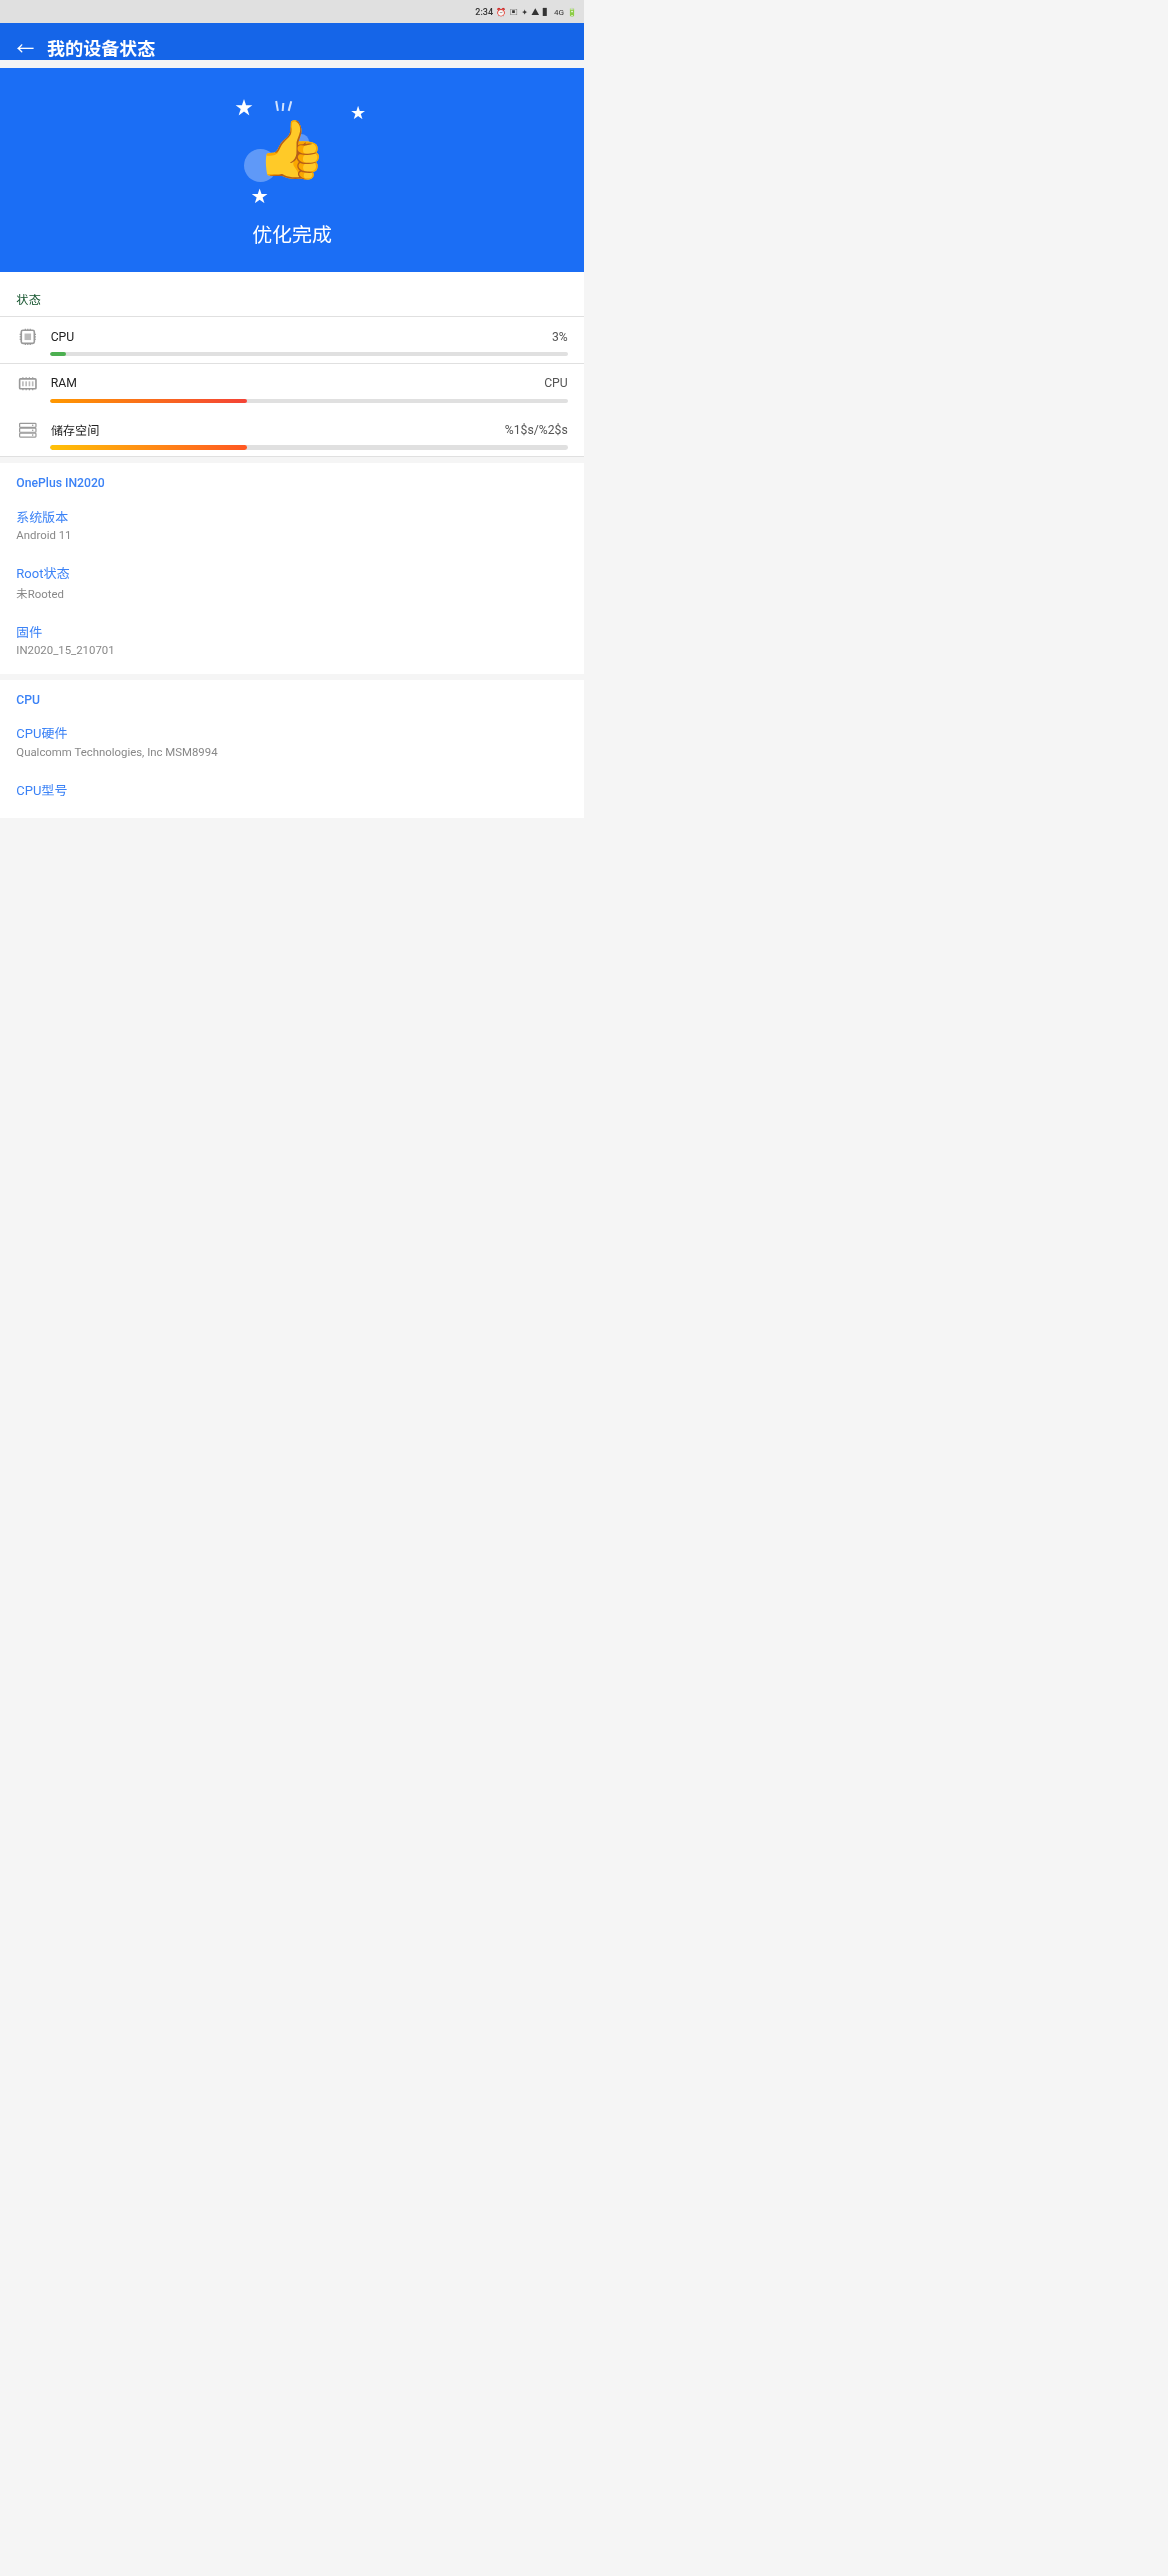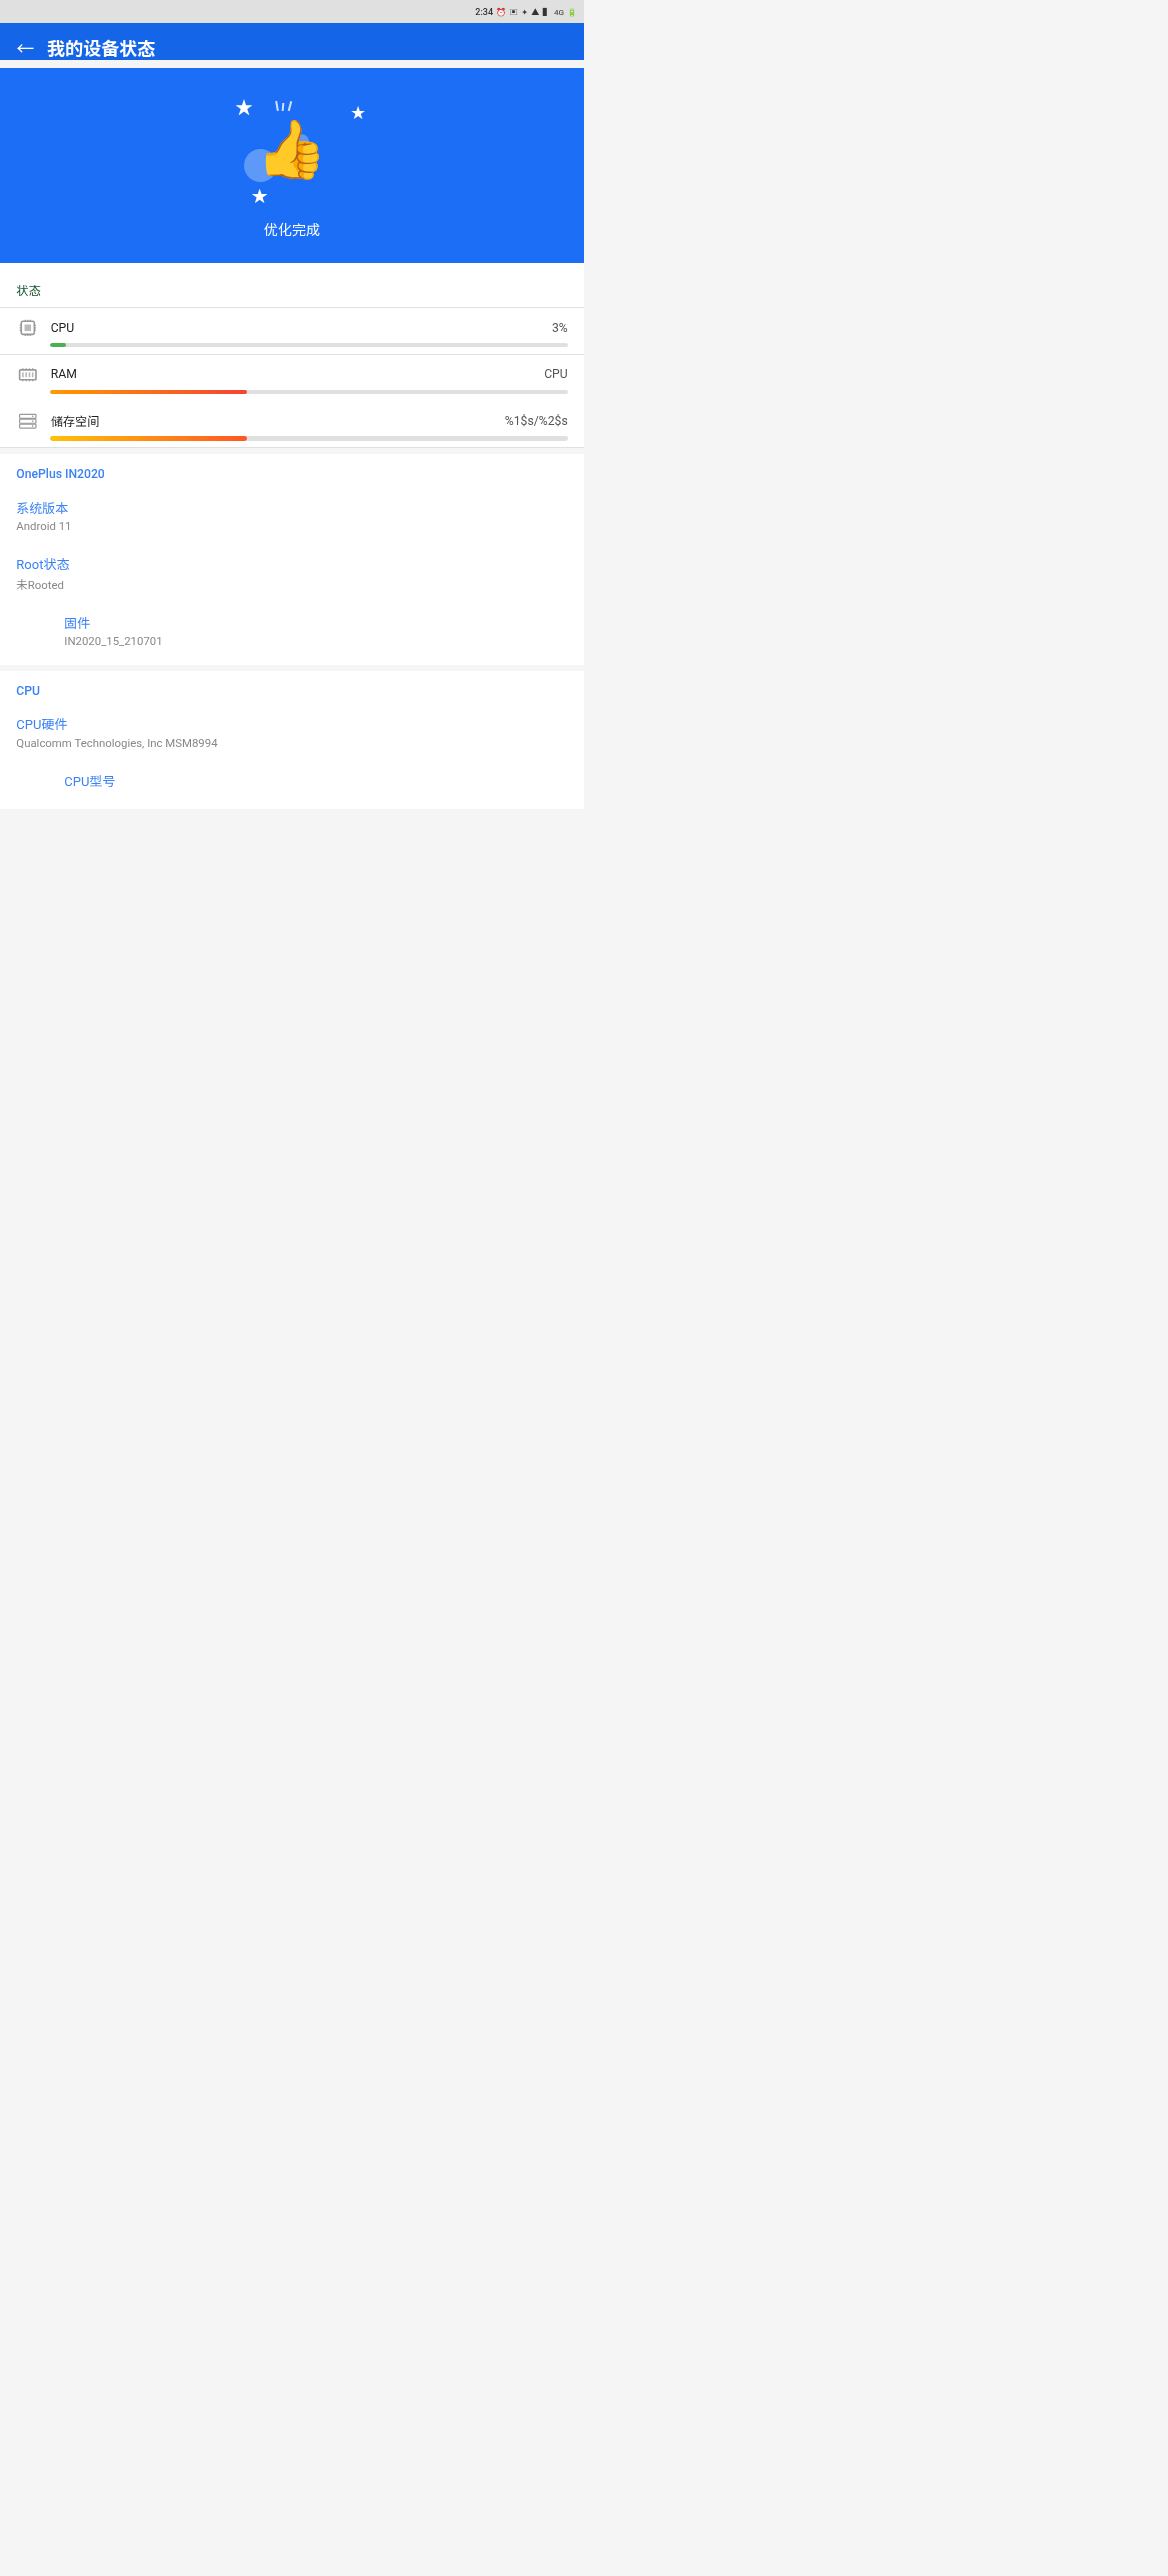--- a/index.html
+++ b/index.html
@@ -101,21 +101,21 @@
     }
     .orb {
       position: absolute;
       border-radius: 50%;
       background: rgba(255,255,255,0.3);
     }
     .orb-left { width: 33px; height: 33px; bottom: 33px; left: 33px; }
     .orb-right { width: 16.3px; height: 16.3px; top: 49px; right: 65px; }
     .optimize-text {
       color: white;
-      font-size: 14px;
+      font-size: 20px;
       margin-top: 4.1px;
     }
     .section-header {
       padding: 14.7px 16.3px 8.1px 16.3px;
       font-size: 12.2px;
       color: #14532d;
     }
     .divider {
       height: 0.8px;
       background: #e0e0e0;
@@ -195,21 +195,20 @@
     }
     .info-value {
       font-size: 11.4px;
       color: #888;
     }
     .white-bg {
       background: white;
     }
     .last-item-padding {
       padding-bottom: 16.3px;
-      margin-left: 48px;
     }
   </style>
 </head>
 <body>
 
 <div class="status-bar">
   <span class="status-time">2:34</span>
   <span class="status-bar-icon">⏰</span>
   <span class="status-bar-icon">▣</span>
   <span class="status-bar-icon">✦</span>

